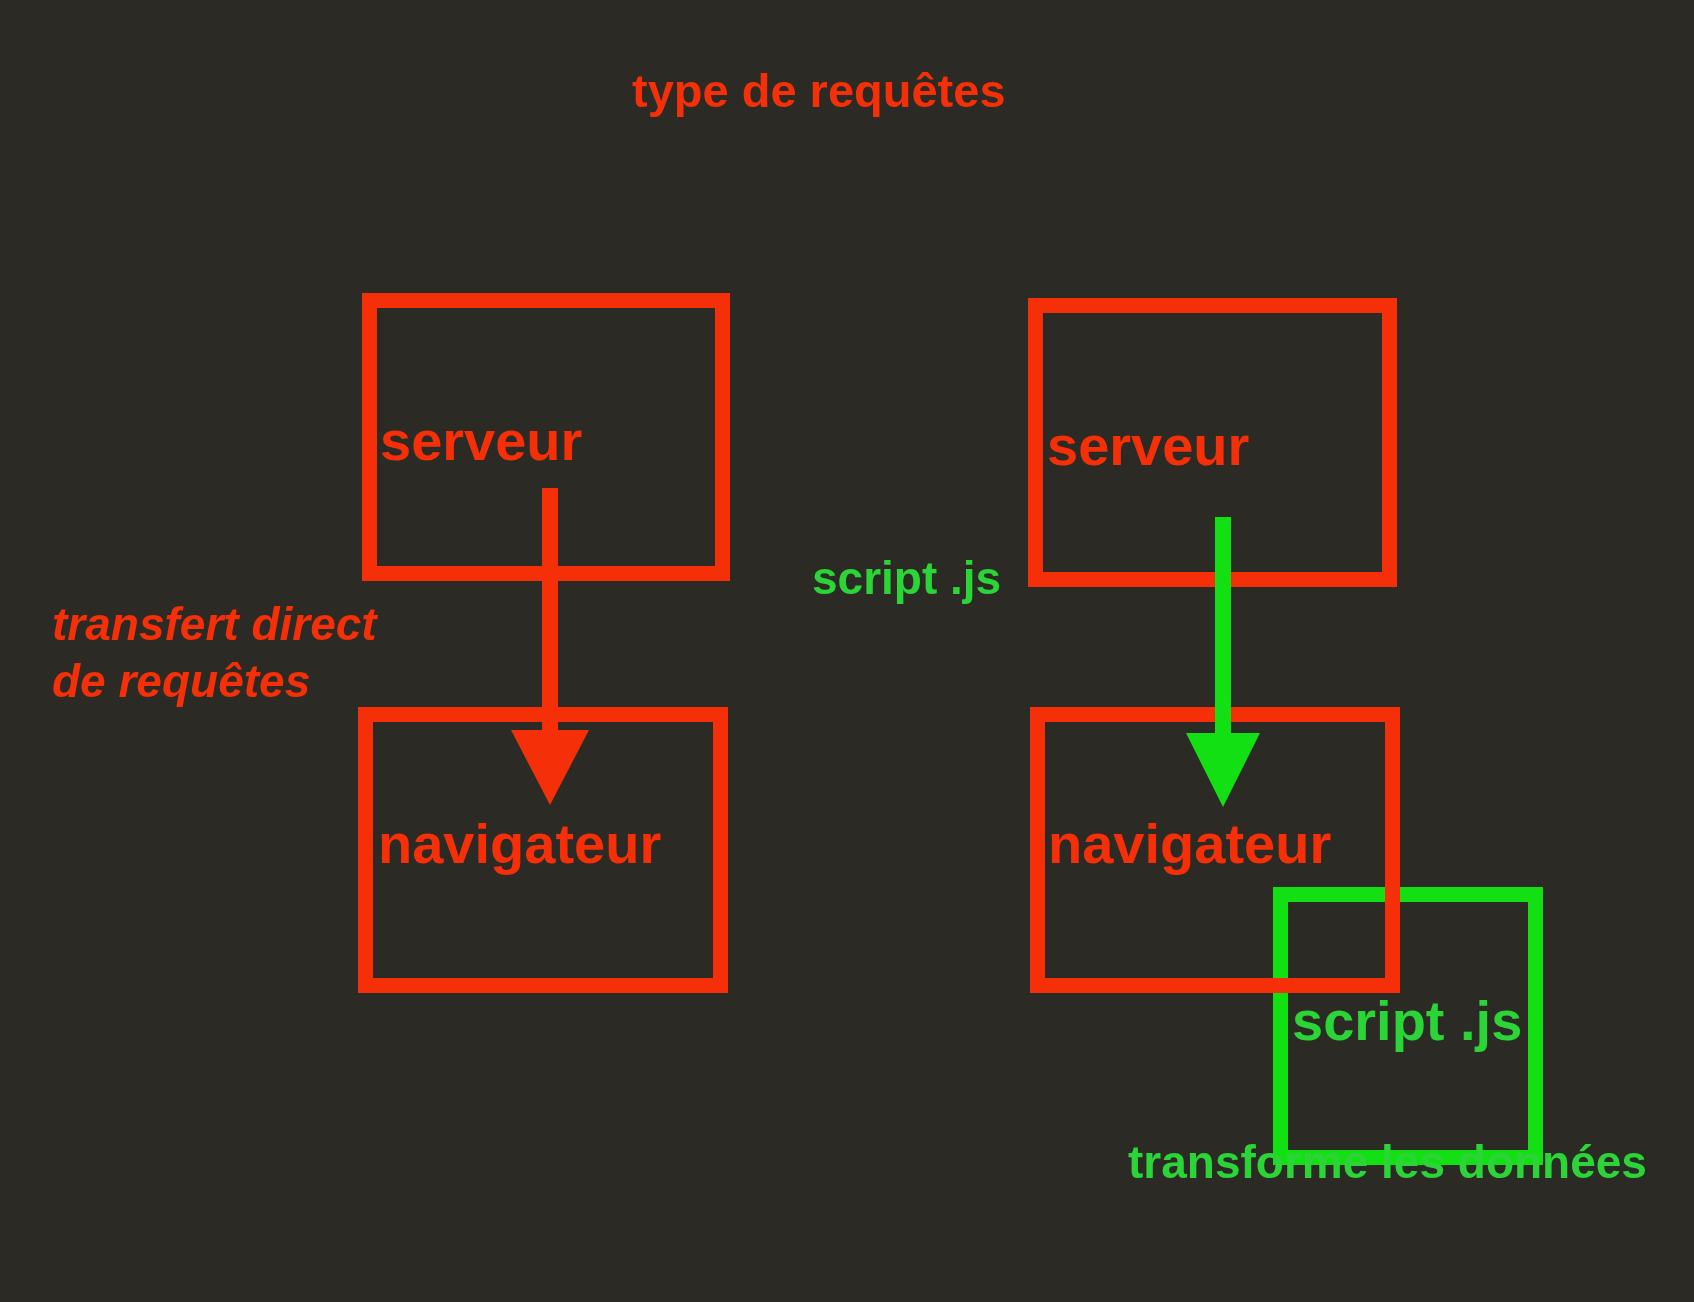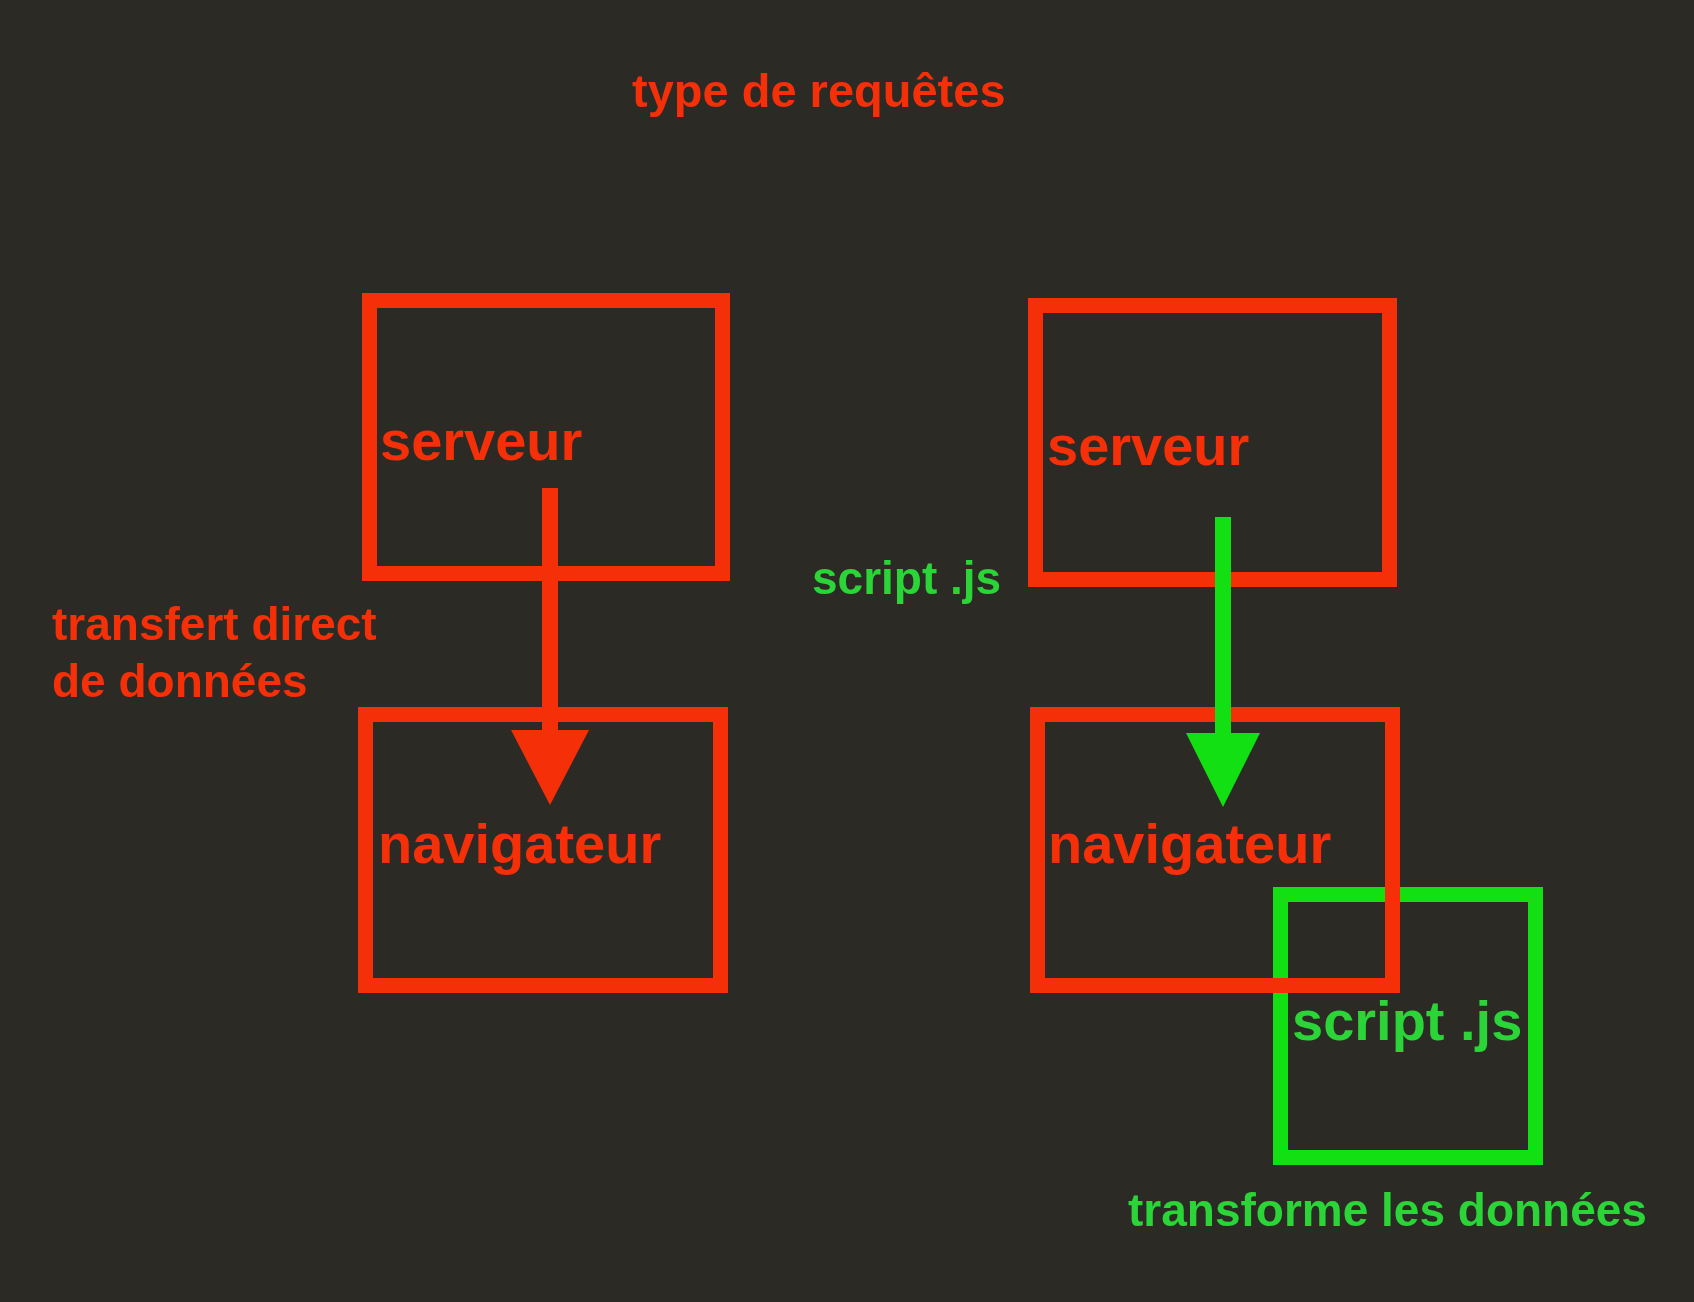--- a/index.html
+++ b/index.html
@@ -79,23 +79,23 @@
 
     <div class="box z-red" style="left:362px; top:293px; width:368px; height:288px;">
       <span class="box-label red-text" style="left:3px; top:110px;">serveur</span>
     </div>
 
     <div>
       <div class="arrow-shaft red z-red" style="left:542px; top:488px; height:252px;"></div>
       <div class="arrow-head red z-red" style="left:511px; top:730px;"></div>
     </div>
 
-    <div class="abs caption red-text z-red" style="left:52px; top:596px;">
+    <div class="abs caption red-text z-red" style="left:52px; top:596px;font-style:italic;">
       <div>transfert direct</div>
-      <div>de données</div>
+      <div>de requêtes</div>
     </div>
 
     <div class="box z-red" style="left:358px; top:707px; width:370px; height:286px;">
       <span class="box-label red-text" style="left:5px; top:99px;">navigateur</span>
     </div>
 
   </div>
 
   <div>
 
@@ -113,17 +113,17 @@
     </div>
 
     <div class="box z-red" style="left:1030px; top:707px; width:370px; height:286px;">
       <span class="box-label red-text" style="left:3px; top:99px;">navigateur</span>
     </div>
 
     <div class="box green-box z-under" style="left:1273px; top:887px; width:270px; height:278px;">
       <span class="box-label green-text" style="left:4px; top:96px;">script .js</span>
     </div>
 
-    <div class="abs caption green-text z-over" style="left:1128px; top:1182px;">transforme les données</div>
+    <div class="abs caption green-text z-over" style="left:1128px; top:1134px;">transforme les données</div>
 
   </div>
 
 </div>
 
 </body></html>

